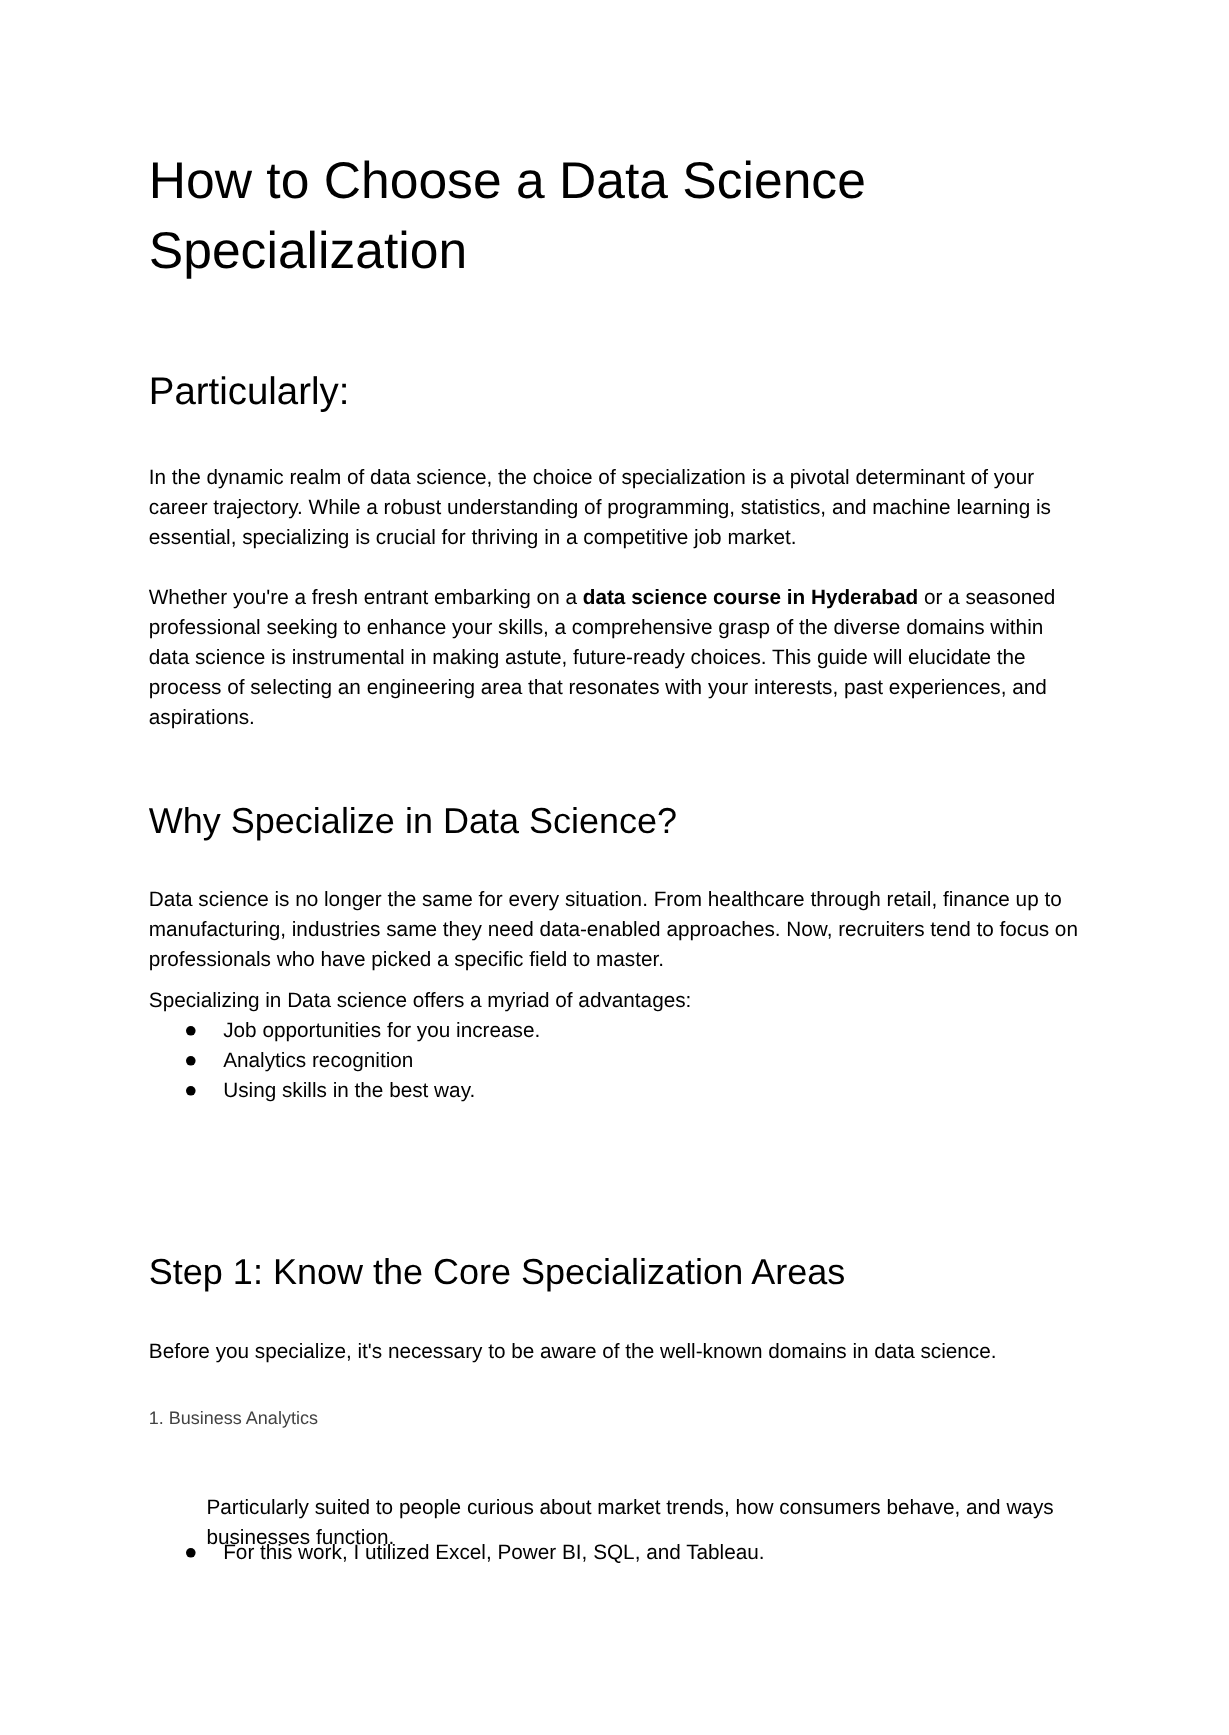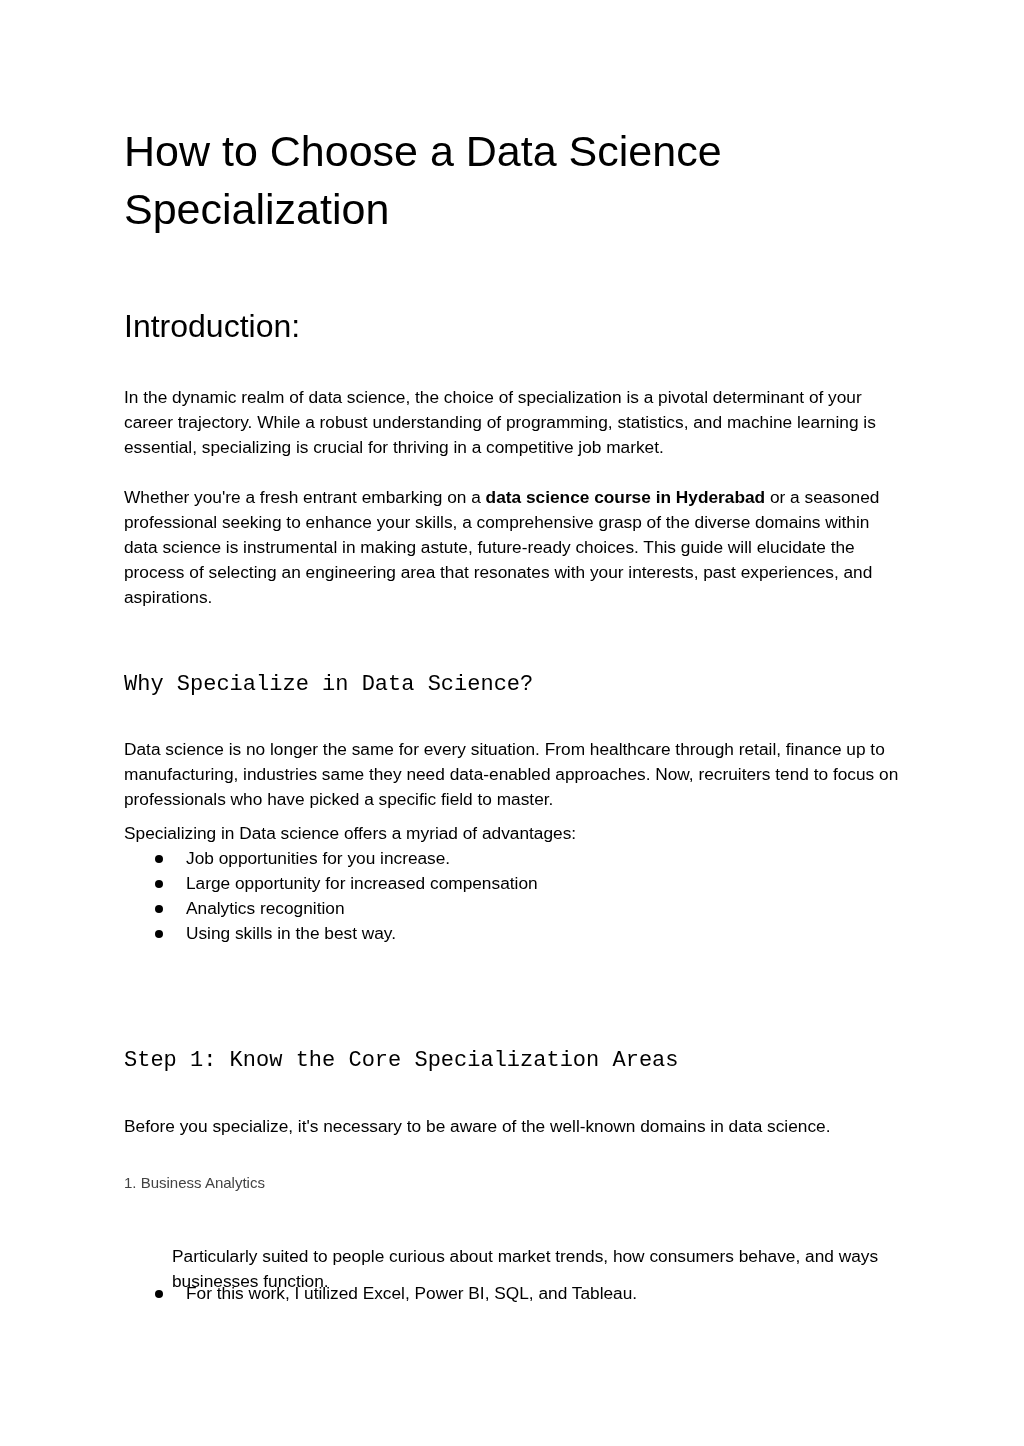--- a/index.html
+++ b/index.html
@@ -36,24 +36,23 @@
       margin: 0;
       font-weight: normal;
       font-size: 32px;
       line-height: 40px;
       left: 0;
     }
     .h2 {
       position: absolute;
       margin: 0;
       font-weight: normal;
-      font-size: 22px;
+      font-size: 30px;
       line-height: 34px;
       left: 0;
-      font-family: Liberation Mono, monospace;
     }
     .h3 {
       position: absolute;
       margin: 0;
       font-weight: normal;
       font-size: 15px;
       line-height: 30px;
       left: 0;
       color: #434343;
     }
@@ -92,35 +91,34 @@
 </head>
 <body>
 
 <div class="page">
 
   <h1 class="title">
     <span>How to Choose a Data Science</span><br>
     <span>Specialization</span>
   </h1>
 
-  <h2 class="h1" style="top:306px;">Introduction:</h2>
+  <h2 class="h1" style="top:306px;">Particularly:</h2>
 
   <p class="para" style="top:385px;">In the dynamic realm of data science, the choice of specialization is a pivotal determinant of your career trajectory. While a robust understanding of programming, statistics, and machine learning is essential, specializing is crucial for thriving in a competitive job market.</p>
 
   <p class="para" style="top:485px;"><span>Whether you're a fresh entrant embarking on a </span><b>data science course in Hyderabad</b><span> or a seasoned professional seeking to enhance your skills, a comprehensive grasp of the diverse domains within data science is instrumental in making astute, future-ready choices. This guide will elucidate the process of selecting an engineering area that resonates with your interests, past experiences, and aspirations.</span></p>
 
   <h2 class="h2" style="top:668px;">Why Specialize in Data Science?</h2>
 
   <p class="para" style="top:737px;">Data science is no longer the same for every situation. From healthcare through retail, finance up to manufacturing, industries same they need data-enabled approaches. Now, recruiters tend to focus on professionals who have picked a specific field to master.</p>
 
   <p class="para" style="top:821px;">Specializing in Data science offers a myriad of advantages:</p>
 
   <ul class="bullets" style="top:846px;">
     <li><span class="bullet-dot"></span><span>Job opportunities for you increase.</span></li>
-    <li><span class="bullet-dot"></span><span>Large opportunity for increased compensation</span></li>
     <li><span class="bullet-dot"></span><span>Analytics recognition</span></li>
     <li><span class="bullet-dot"></span><span>Using skills in the best way.</span></li>
   </ul>
 
   <h2 class="h2" style="top:1044px;text-align:right;">Step 1: Know the Core Specialization Areas</h2>
 
   <p class="para" style="top:1114px;">Before you specialize, it's necessary to be aware of the well-known domains in data science.</p>
 
   <h3 class="h3" style="top:1168px;">1. Business Analytics</h3>
 

